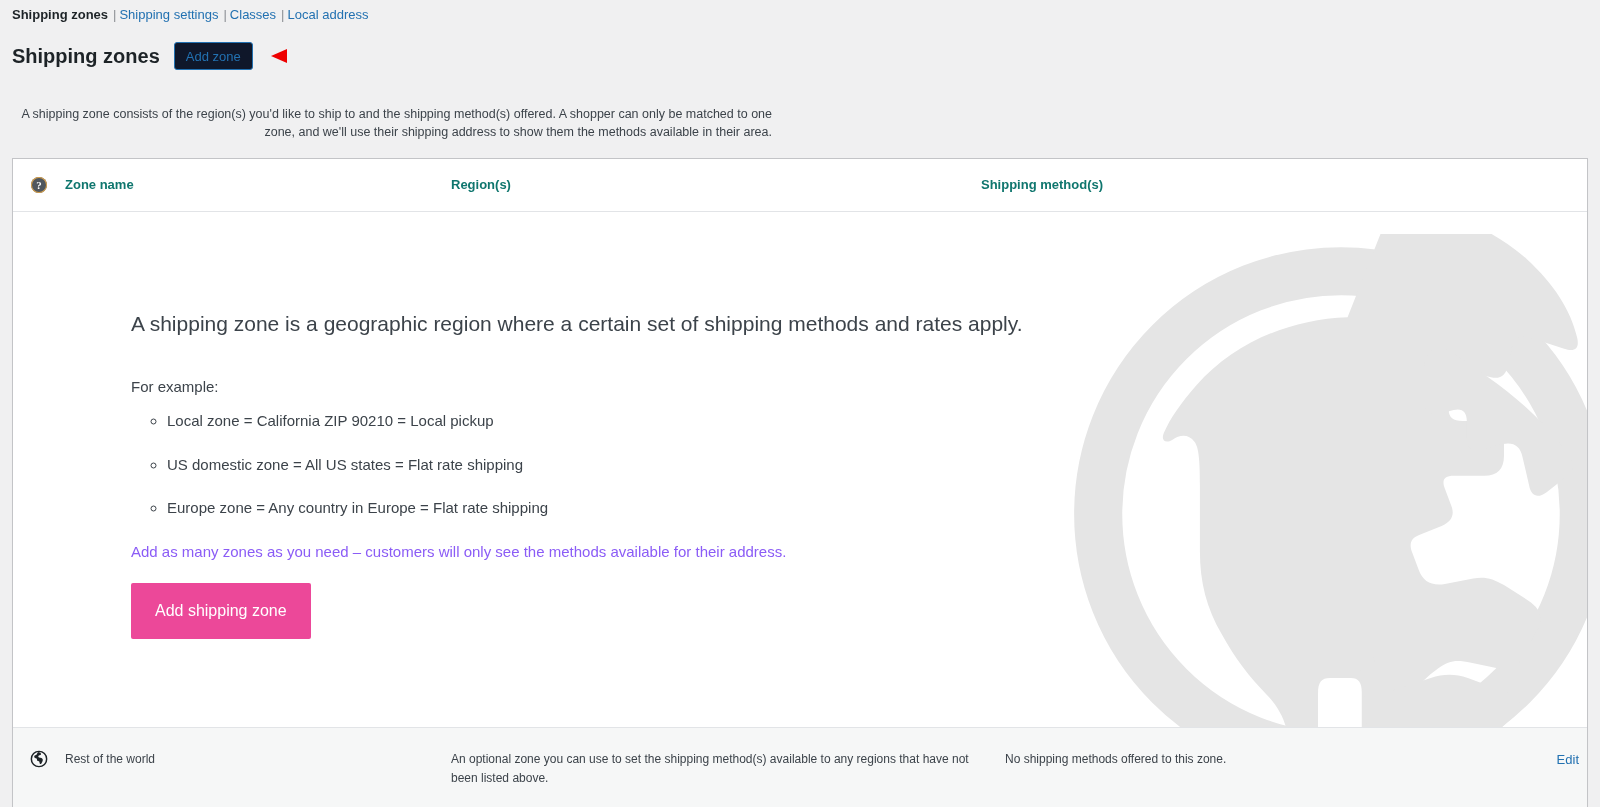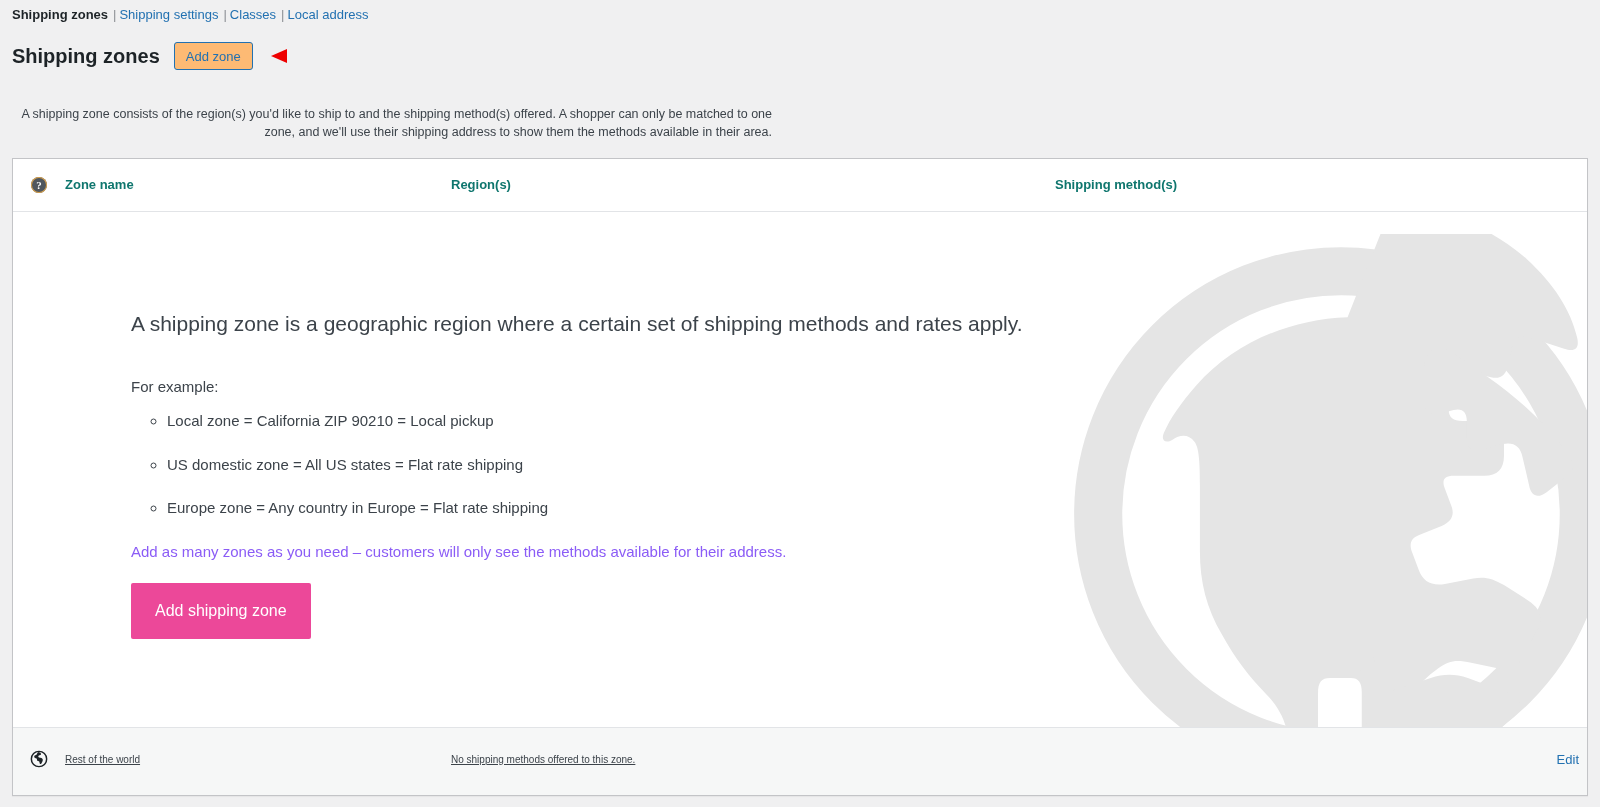--- a/index.html
+++ b/index.html
@@ -52,21 +52,21 @@
     line-height: 1.3;
     margin: 0 14px 0 0;
     white-space: nowrap;
   }
   .add-zone-btn {
     display: inline-flex;
     align-items: center;
     justify-content: center;
     height: 28px;
     padding: 0 11px;
-    background: #fdba74;
+    background: #0f172a;
     border: 1px solid #2271b1;
     border-radius: 3px;
     color: #2271b1;
     font-size: 13px;
     line-height: 1;
     cursor: pointer;
     box-sizing: border-box;
     font-family: "Liberation Sans", sans-serif;
   }
   .arrow-left-marker {
@@ -100,21 +100,21 @@
   .thead {
     display: flex;
     align-items: center;
     height: 52px;
     border-bottom: 1px solid #e2e4e7;
     position: relative;
     z-index: 2;
   }
   .col-handle { width: 52px; display: flex; justify-content: center; align-items: center; }
   .col-name   { width: 386px; }
-  .col-region { width: 604px; }
+  .col-region { width: 530px; }
   .col-method { flex: 1; }
   .col-edit   { width: 60px; text-align: right; padding-right: 8px; }
 
   .th {
     font-size: 13px;
     font-weight: 700;
     color: #0f766e;
     white-space: nowrap;
   }
 
@@ -202,24 +202,23 @@
   .row-rest {
     display: flex;
     align-items: flex-start;
     background: #f6f7f7;
     border-top: 1px solid #e2e4e7;
     padding: 22px 0 26px 0;
     position: relative;
     z-index: 2;
   }
   .cell {
-    font-size: 10px;
+    font-size: 12px;
     color: #3c434a;
     line-height: 19px;
-    text-decoration: underline;
   }
   .cell-name { color: #3c434a; }
   .cell-region { padding-right: 24px; }
   .globe-small {
     width: 18px; height: 18px;
     display: block;
   }
   .edit-link {
     color: #2271b1;
     font-size: 13px;
@@ -278,19 +277,20 @@
   </div>
 
   <div class="row-rest">
     <div class="col-handle">
       <svg class="globe-small" viewBox="0 0 20 20" aria-hidden="true">
         <circle cx="10" cy="10" r="8.5" fill="none" stroke="#1d2327" stroke-width="1.6"></circle>
         <path fill="#1d2327" d="M10 2.2 c-1.3 0 -2 1.4 -2.4 2.4 -.4 1 -1.6 1 -2.4 1.6 -.8 .6 -.6 1.8 0 2.4 .6 .6 1.6 .4 2.2 1 .6 .6 .2 1.8 .8 2.4 .6 .6 1.4 .2 2 .8 .6 .6 .2 1.8 .8 2.4 .4 .4 1 .4 1.4 0 1-1 1.6-2.4 1.8-3.8 .2-1.2-.6-2.2-1.6-2.6-1-.4-2.2-.2-3-.8-.6-.5-.4-1.6 .2-2 .6-.4 1.6-.2 2.2-.8 .6-.6 .2-1.6-.4-2-.4-.3-1-.4-1.6-.6-.3-.1-.7-.4-1-.4z"></path>
       </svg>
     </div>
     <div class="col-name cell cell-name">Rest of the world</div>
+    <div class="col-region cell cell-region">An optional zone you can use to set the shipping method(s) available to any regions that have not been listed above.</div>
     <div class="col-method cell">No shipping methods offered to this zone.</div>
     <div class="col-edit">
       <span class="edit-link">Edit</span>
     </div>
   </div>
 
 </div>
 
 </body></html>

